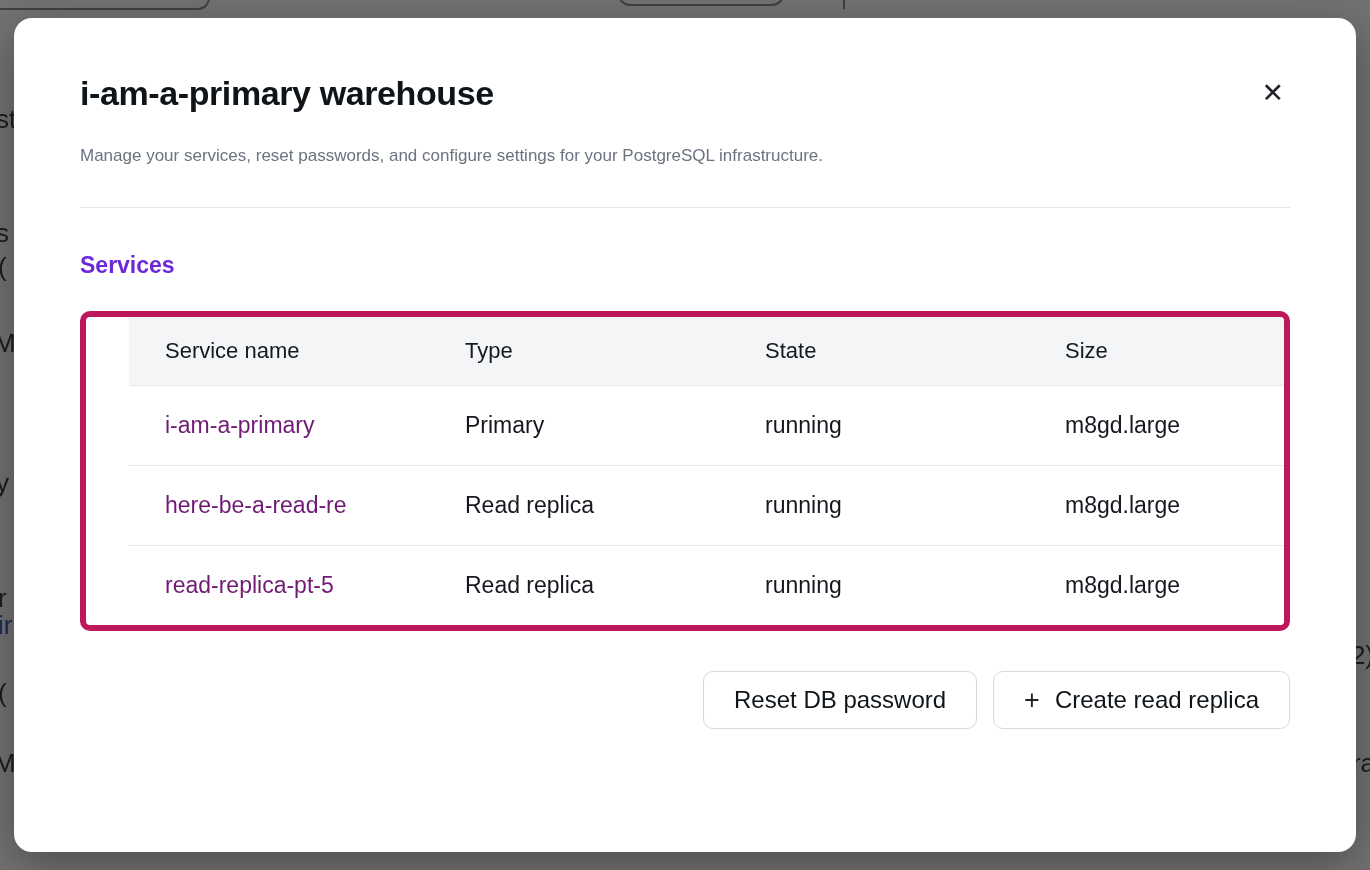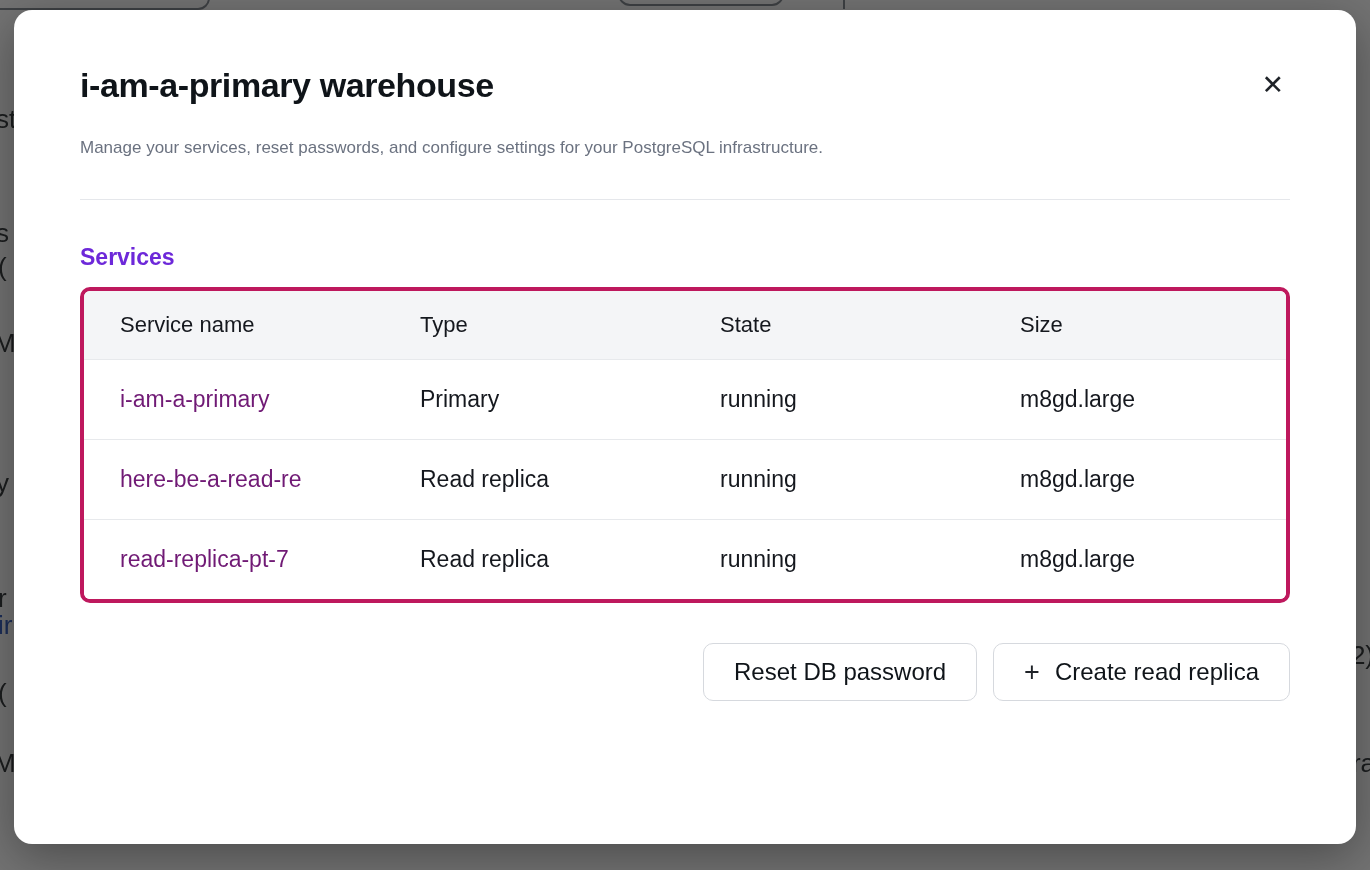--- a/index.html
+++ b/index.html
@@ -29,21 +29,21 @@
   .bg-tick { position: absolute; width: 2px; background: #8b9097; }
   .overlay {
     position: absolute; inset: 0;
     background: rgba(0,0,0,0.55);
     z-index: 5;
   }
 
   
   .modal {
     position: absolute;
-    left: 14px; top: 10px;
+    left: 14px; top: 18px;
     width: 1342px; height: 834px;
     background: #ffffff;
     border-radius: 18px;
     box-shadow: 0 12px 48px rgba(0,0,0,0.35);
     padding: 56px 66px 50px 66px;
     z-index: 10;
   }
   .modal-header {
     display: flex;
     align-items: flex-start;
@@ -80,25 +80,26 @@
   }
   .services-heading {
     margin-top: 44px;
     font-size: 23px;
     font-weight: 700;
     color: #6d28d9;
   }
 
   
   .services-table {
-    margin-top: 16px;
-    border: 4px solid #be185d;
+    margin-top: 32px;
+    border: 6px solid #be185d;
     border-radius: 10px;
     overflow: hidden;
     font-size: 23px;
+    padding-left: 43px;
   }
   .t-row {
     display: grid;
     grid-template-columns: 300px 300px 300px 1fr;
     align-items: center;
     background: #ffffff;
   }
   .t-row.head {
     background: #f4f5f7;
     font-size: 22px;
@@ -200,21 +201,21 @@
     </div>
 
     <div class="t-row">
       <div class="t-cell"><a class="svc-link">here-be-a-read-re</a></div>
       <div class="t-cell">Read replica</div>
       <div class="t-cell">running</div>
       <div class="t-cell">m8gd.large</div>
     </div>
 
     <div class="t-row">
-      <div class="t-cell"><a class="svc-link">read-replica-pt-7</a></div>
+      <div class="t-cell"><a class="svc-link">read-replica-pt-5</a></div>
       <div class="t-cell">Read replica</div>
       <div class="t-cell">running</div>
       <div class="t-cell">m8gd.large</div>
     </div>
   </div>
 
   <div class="actions">
     <button class="btn">
       <span>Reset DB password</span>
     </button>

